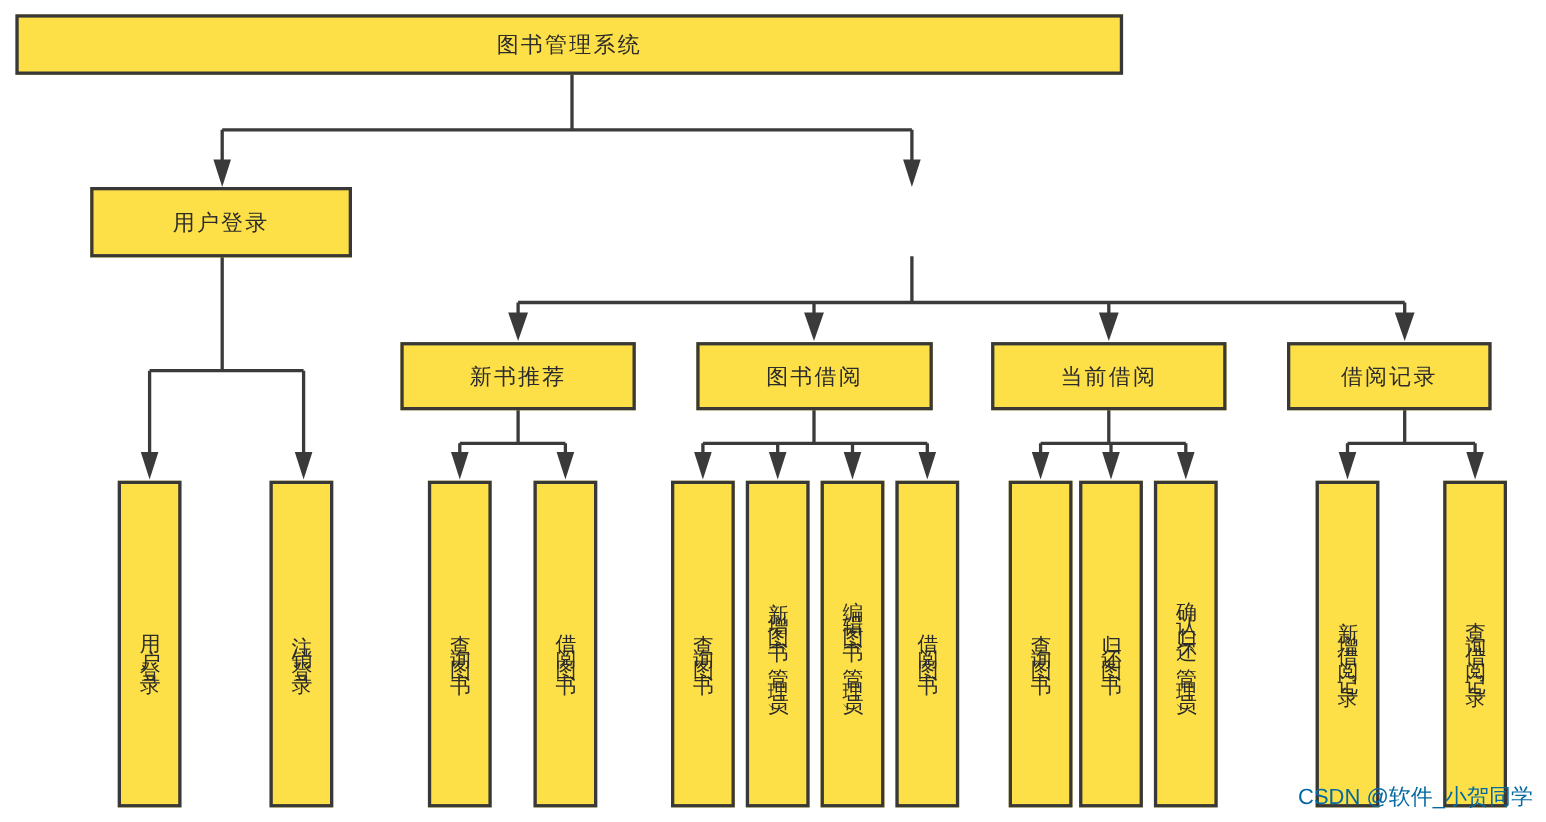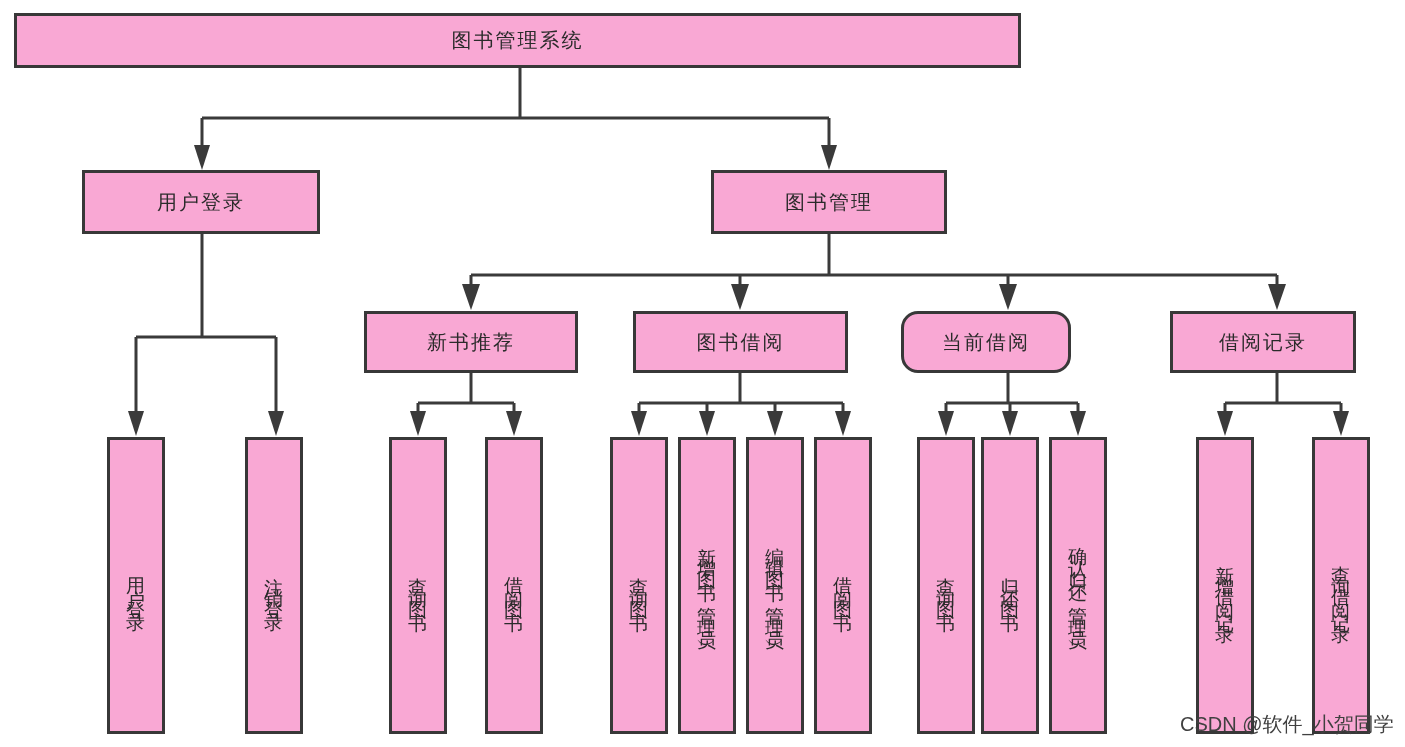--- a/index.html
+++ b/index.html
@@ -20,40 +20,40 @@
     left: 0;
     top: 0;
     width: 1405px;
     height: 747px;
     pointer-events: none;
   }
   .box {
     position: absolute;
     box-sizing: border-box;
     border: 3px solid #383838;
-    background: #f9a8d4;
+    background: #fde047;
     display: flex;
     align-items: center;
     justify-content: center;
     color: #2b2b2b;
     z-index: 2;
   }
   .hlabel {
     font-size: 20px;
     letter-spacing: 2px;
     white-space: nowrap;
   }
   .box.root  { left: 14px;  top: 13px;  width: 1007px; height: 55px; }
   .box.l2    { top: 170px; height: 64px; }
   .box.l2a   { left: 82px;  width: 238px; }
   .box.l2b   { left: 711px; width: 236px; }
   .box.l3    { top: 311px; height: 62px; }
   .box.l3a   { left: 364px;  width: 214px; }
   .box.l3b   { left: 633px;  width: 215px; align-items: center; }
-  .box.l3c   { left: 901px;  width: 170px; border-radius: 17px; }
+  .box.l3c   { left: 901px;  width: 214px; }
   .box.l3d   { left: 1170px; width: 186px; }
   .box.leaf  { top: 437px; height: 297px; width: 58px; }
   .vtext {
     writing-mode: vertical-rl;
     text-orientation: mixed;
     font-size: 19px;
     letter-spacing: 12px;
     line-height: 1;
     white-space: nowrap;
   }
@@ -68,21 +68,21 @@
   .leaf.p9  { left: 917px; }
   .leaf.p10 { left: 981px; }
   .leaf.p11 { left: 1049px; }
   .leaf.p12 { left: 1196px; }
   .leaf.p13 { left: 1312px; }
   #watermark {
     position: absolute;
     left: 1180px;
     top: 711px;
     font-size: 20px;
-    color: #404040;
+    color: #0369a1;
     white-space: nowrap;
     z-index: 3;
   }
   .stroke { stroke: #3a3a3a; stroke-width: 3; fill: none; }
   .arrow  { fill: #3a3a3a; stroke: none; }
 </style>
 </head>
 <body>
 
 <div id="stage">
@@ -129,23 +129,20 @@
     </g>
   </svg>
 
   <div class="box root">
     <span class="hlabel">图书管理系统</span>
   </div>
 
   <div class="box l2 l2a">
     <span class="hlabel">用户登录</span>
   </div>
-  <div class="box l2 l2b">
-    <span class="hlabel">图书管理</span>
-  </div>
 
   <div class="box l3 l3a">
     <span class="hlabel">新书推荐</span>
   </div>
   <div class="box l3 l3b">
     <span class="hlabel">图书借阅</span>
   </div>
   <div class="box l3 l3c">
     <span class="hlabel">当前借阅</span>
   </div>

